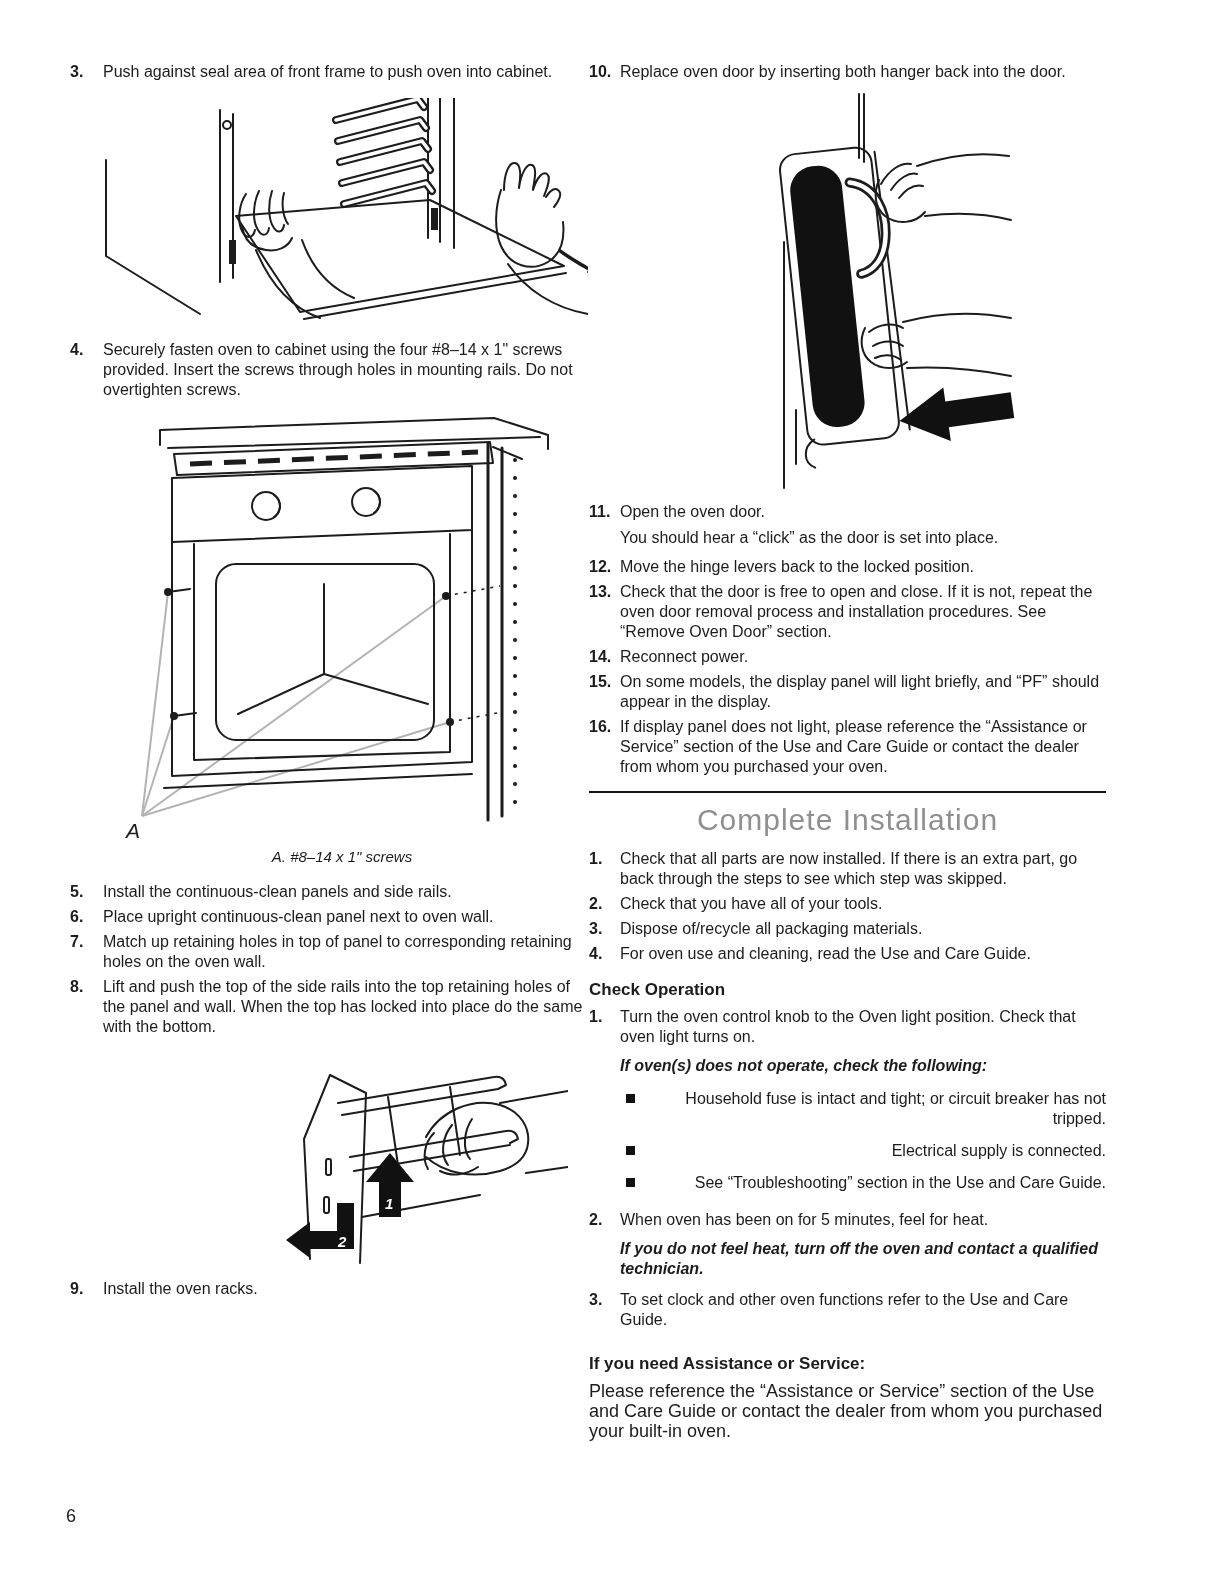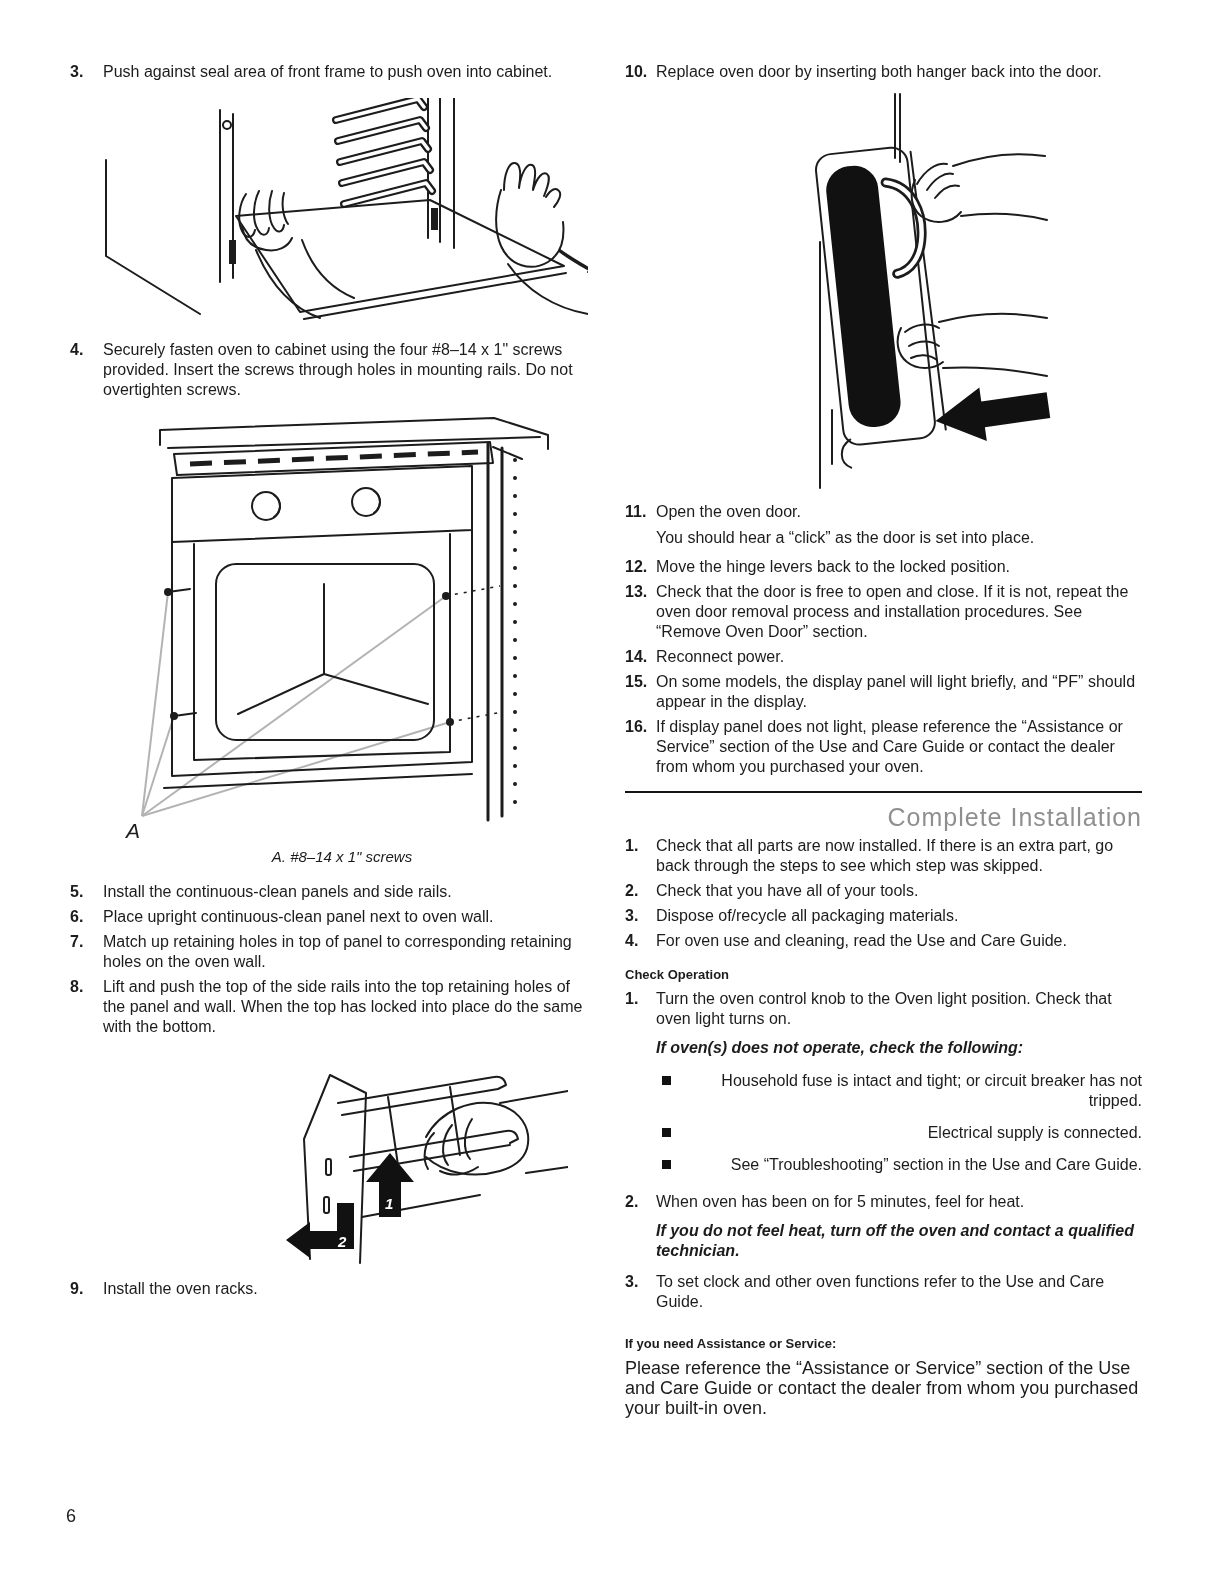--- a/index.html
+++ b/index.html
@@ -2,21 +2,21 @@
 <html><head>
 <meta charset="utf-8">
 <style>
   * { margin:0; padding:0; box-sizing:border-box; }
   html,body { background:#ffffff; }
   body { font-family:"Liberation Sans", sans-serif; color:#1c1c1c; }
   .page { position:relative; width:1224px; height:1584px; background:#fff; overflow:hidden; }
 
   .col { position:absolute; top:62px; }
   .col-left  { left:70px;  width:516px; }
-  .col-right { left:625px; width:517px; }
+  .col-right { left:589px; width:517px; }
 
   .step { display:flex; margin-bottom:5px; font-size:16px; line-height:20px; }
   .step .num  { font-weight:700; flex:0 0 33px; }
   .col-right .step .num { flex:0 0 31px; }
   .step .body { flex:1; }
   .step .sub  { margin-top:6px; }
 
   .bold-note { font-weight:700; margin:9px 0 9px 0;font-style:italic; }
 
   .bullets { margin:13px 0 11px 6px; }
@@ -28,24 +28,24 @@
   .fig { display:block; }
   .fig-push  { margin:16px 0 14px 18px; }
   .fig-screw { margin:14px 0 0 28px; }
   .fig-rail  { margin:14px 0 8px 168px; }
   .fig-door  { margin:10px 0 12px 152px; }
 
   .fig-caption { text-align:center; font-style:italic; font-size:15px; margin:6px 0 17px 0; color:#1c1c1c; }
 
   .rule { border:none; border-top:2px solid #141414; margin:14px 0 0 0; }
 
-  .gray-title { text-align:right; font-size:25px; font-weight:400; letter-spacing:1px;
-                color:#8f8f8f; margin:10px 0 4px 0; }
-
-  .sec-head { font-size:13px; font-weight:700; margin:16px 0 7px 0; }
+  .gray-title { text-align:center; font-size:30px; font-weight:400; letter-spacing:1px;
+                color:#8f8f8f; margin:10px 0 12px 0; }
+
+  .sec-head { font-size:17px; font-weight:700; margin:16px 0 7px 0; }
   .para { font-size:18px; line-height:20px; }
 
   .page-num { position:absolute; left:66px; top:1506px; font-size:18px; }
 
   svg { display:block; }
   svg text { font-family:"Liberation Sans", sans-serif; }
   .ln { stroke:#1c1c1c; stroke-width:2; fill:none; stroke-linecap:round; stroke-linejoin:round; }
   .ln3 { stroke:#1c1c1c; stroke-width:3; fill:none; stroke-linecap:round; stroke-linejoin:round; }
   .tube-b { stroke:#1c1c1c; stroke-width:8; fill:none; stroke-linecap:round; stroke-linejoin:round; }
   .tube-w { stroke:#ffffff; stroke-width:3.5; fill:none; stroke-linecap:round; stroke-linejoin:round; }

